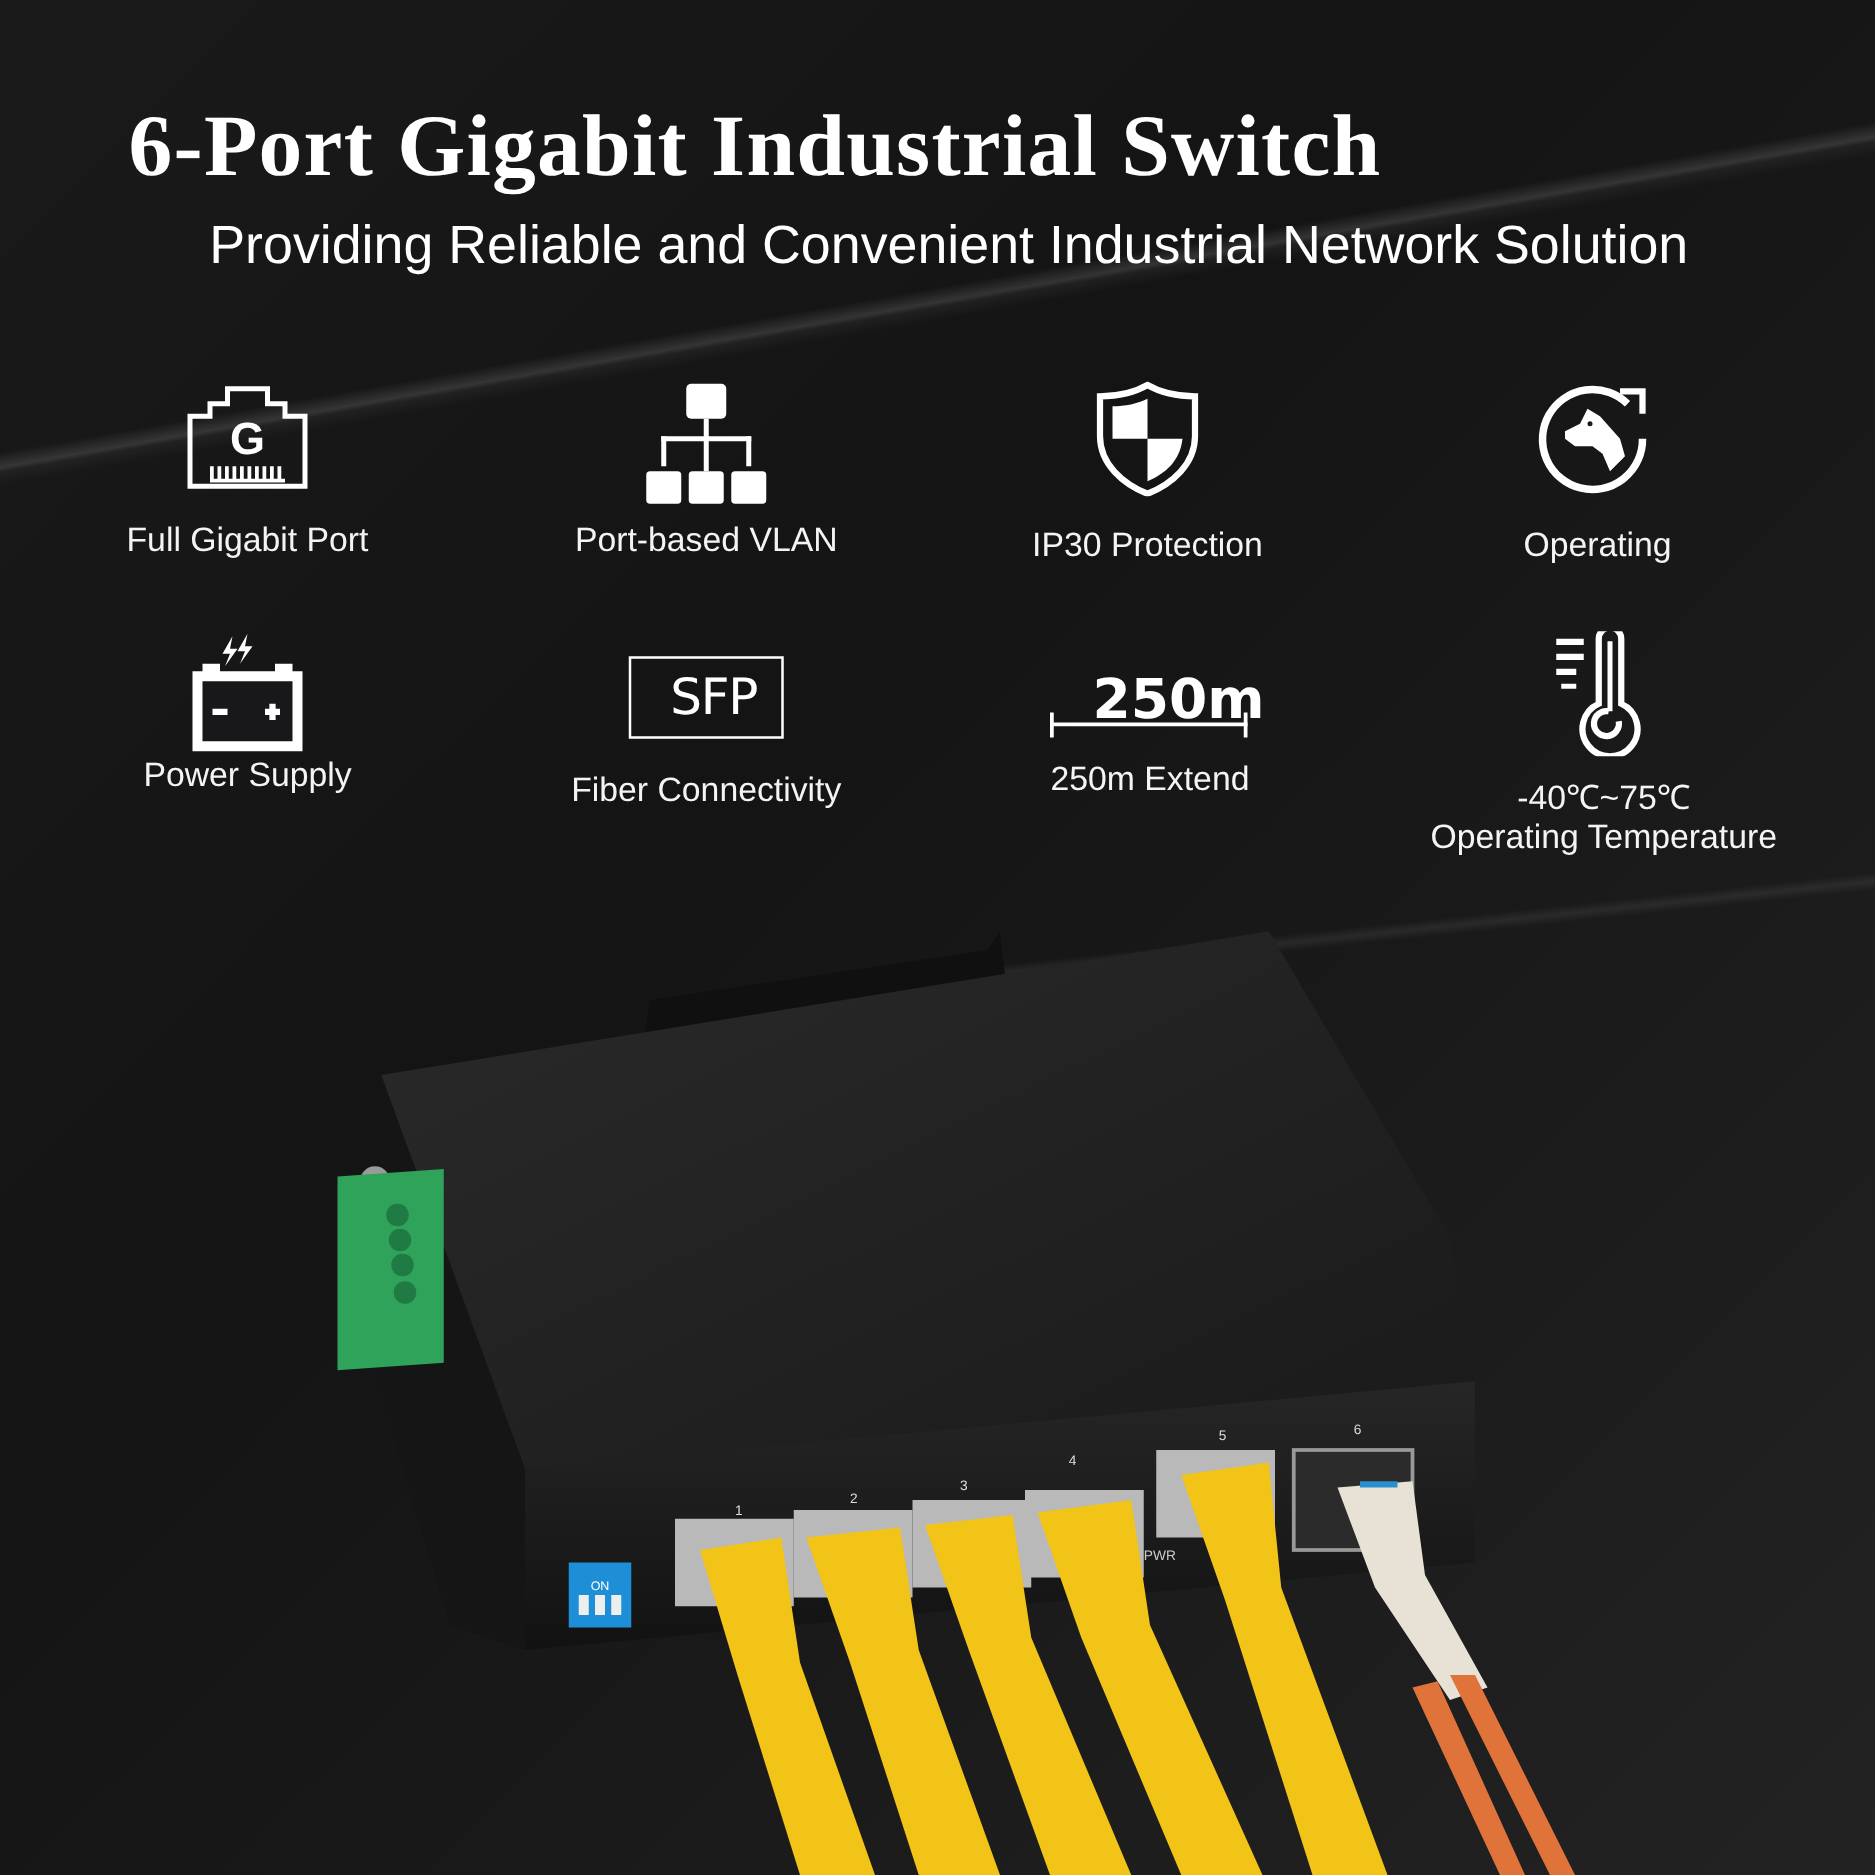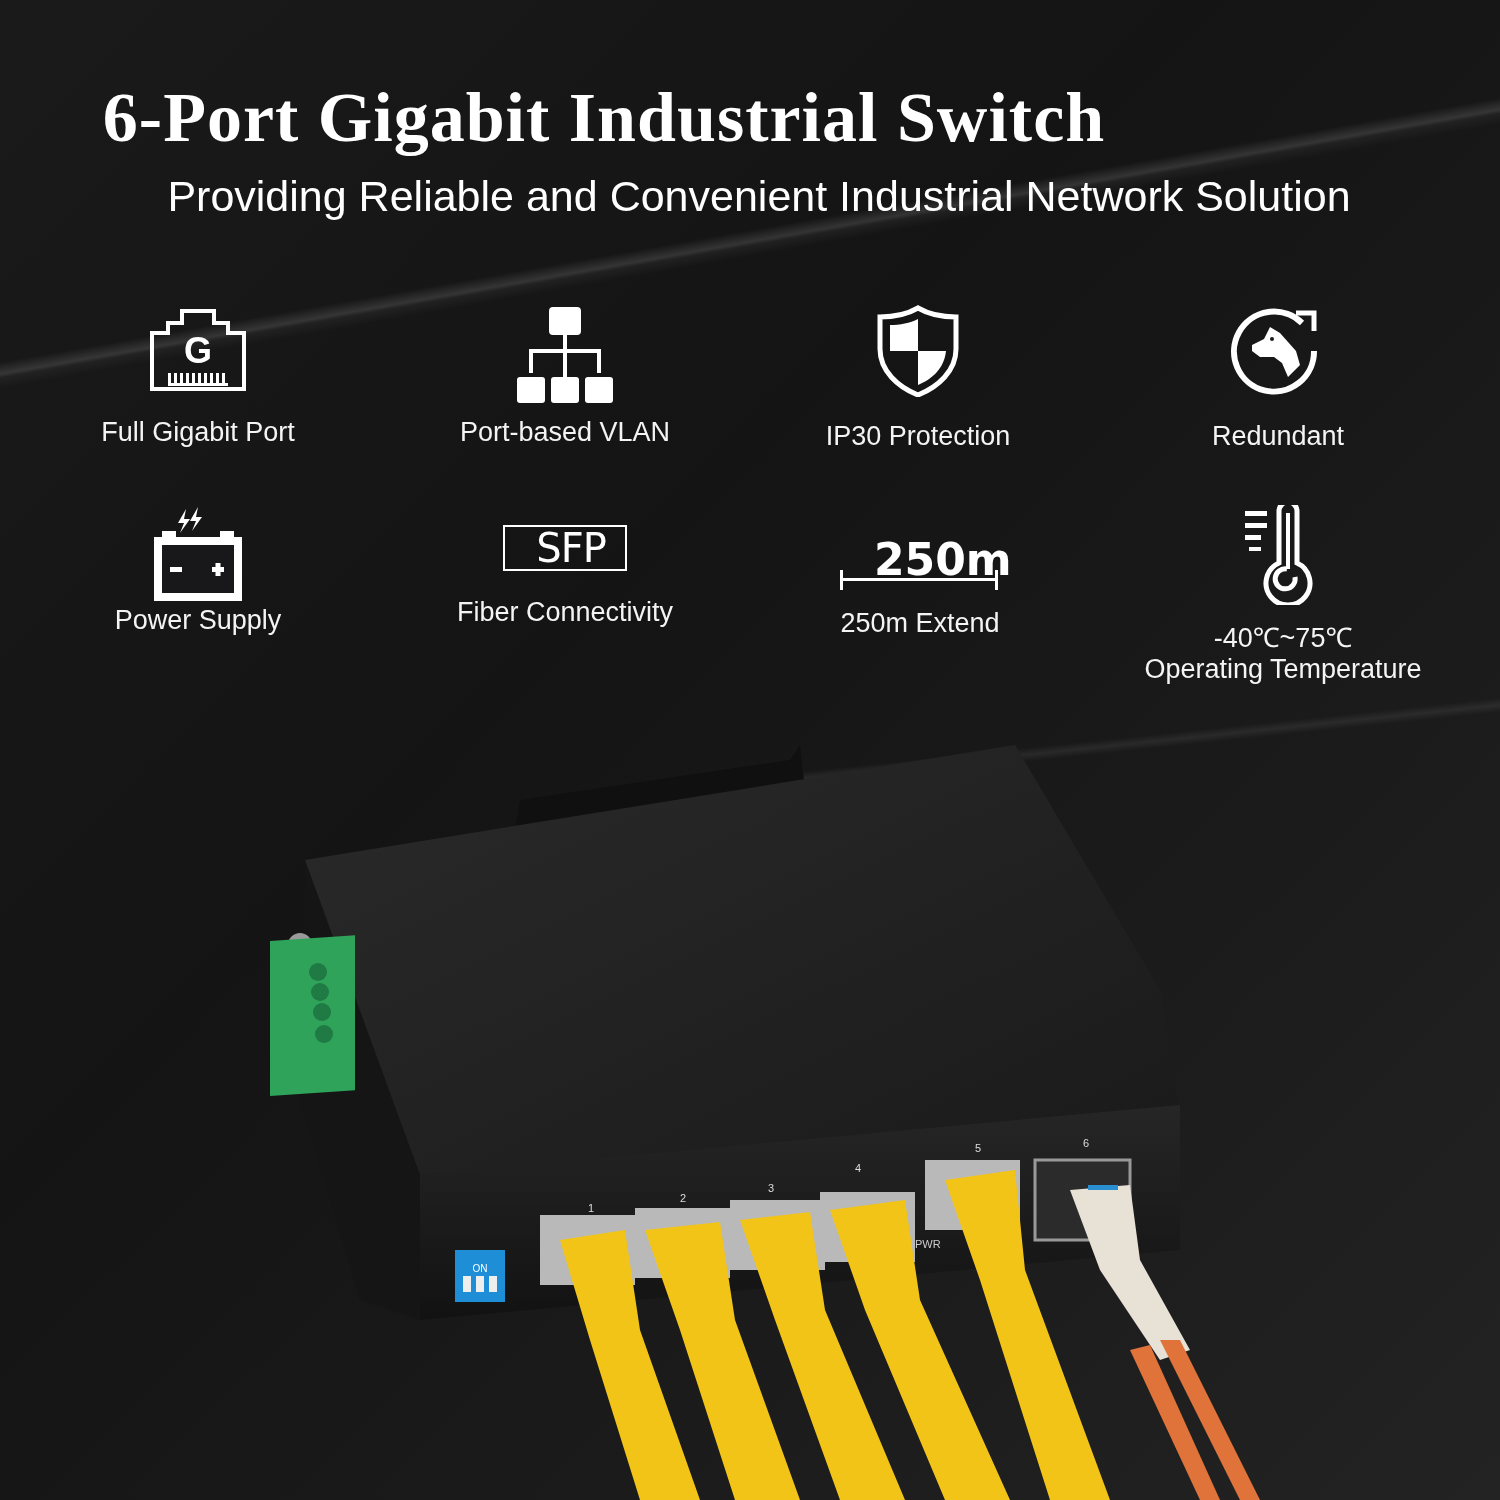--- a/index.html
+++ b/index.html
@@ -108,40 +108,40 @@
   <span class="label" style="margin-top:24px;">IP30 Protection</span>
 </div>
 
 <div class="feature" style="left:1098px; top:305px;">
   <svg class="icon" width="96" height="92" viewBox="0 0 96 92">
     <path d="M72 18 A40 40 0 1 0 84 46" fill="none" stroke="#fff" stroke-width="6"></path>
     <path d="M66 8 L84 8 L84 26" fill="none" stroke="#fff" stroke-width="5"></path>
     <path d="M22 40 L34 34 L40 22 L50 28 L66 46 L70 60 L58 72 L52 58 L44 52 L30 52 L22 46 Z" fill="#fff"></path>
     <circle cx="42" cy="34" r="2" fill="#1a1a1b"></circle>
   </svg>
-  <span class="label" style="margin-top:24px;">Redundant</span>
+  <span class="label" style="margin-top:24px;">Operating</span>
 </div>
 
 <div class="feature" style="left:18px; top:505px;">
   <svg class="icon" width="100" height="100" viewBox="0 0 100 100">
     <path d="M38 4 L30 18 L36 18 L32 28 L42 14 L36 14 Z" fill="#fff"></path>
     <path d="M50 2 L42 16 L48 16 L44 26 L54 12 L48 12 Z" fill="#fff"></path>
     <rect x="14" y="26" width="14" height="8" fill="#fff"></rect>
     <rect x="72" y="26" width="14" height="8" fill="#fff"></rect>
     <rect x="6" y="32" width="88" height="64" fill="#fff"></rect>
     <rect x="14" y="40" width="72" height="48" fill="#18181a"></rect>
     <rect x="22" y="62" width="12" height="5" fill="#fff"></rect>
     <rect x="64" y="62" width="12" height="5" fill="#fff"></rect>
     <rect x="67.5" y="58" width="5" height="13" fill="#fff"></rect>
   </svg>
   <span class="label">Power Supply</span>
 </div>
 
 <div class="feature" style="left:385px; top:525px;">
-  <div style="width:124px;height:46px;margin:0 auto;border:2px solid #fff;display:flex;align-items:center;justify-content:center;padding-left:12px;">
+  <div style="width:124px;height:66px;margin:0 auto;border:2px solid #fff;display:flex;align-items:center;justify-content:center;padding-left:12px;">
     <span style="font-family:'DejaVu Sans',sans-serif;font-size:40px;color:#fff;letter-spacing:-1px;">SFP</span>
   </div>
   <span class="label" style="margin-top:26px;">Fiber Connectivity</span>
 </div>
 
 <div class="feature" style="left:740px; top:530px;">
   <div style="position:relative;width:160px;height:68px;margin:0 auto;">
     <span style="position:absolute;left:14px;top:4px;font-family:'DejaVu Sans',sans-serif;font-weight:bold;font-size:44px;color:#fff;margin-left:20px;">250m</span>
     <div style="position:absolute;left:0;top:48px;width:158px;height:3px;background:#fff;"></div>
     <div style="position:absolute;left:0;top:40px;width:3px;height:20px;background:#fff;"></div>

